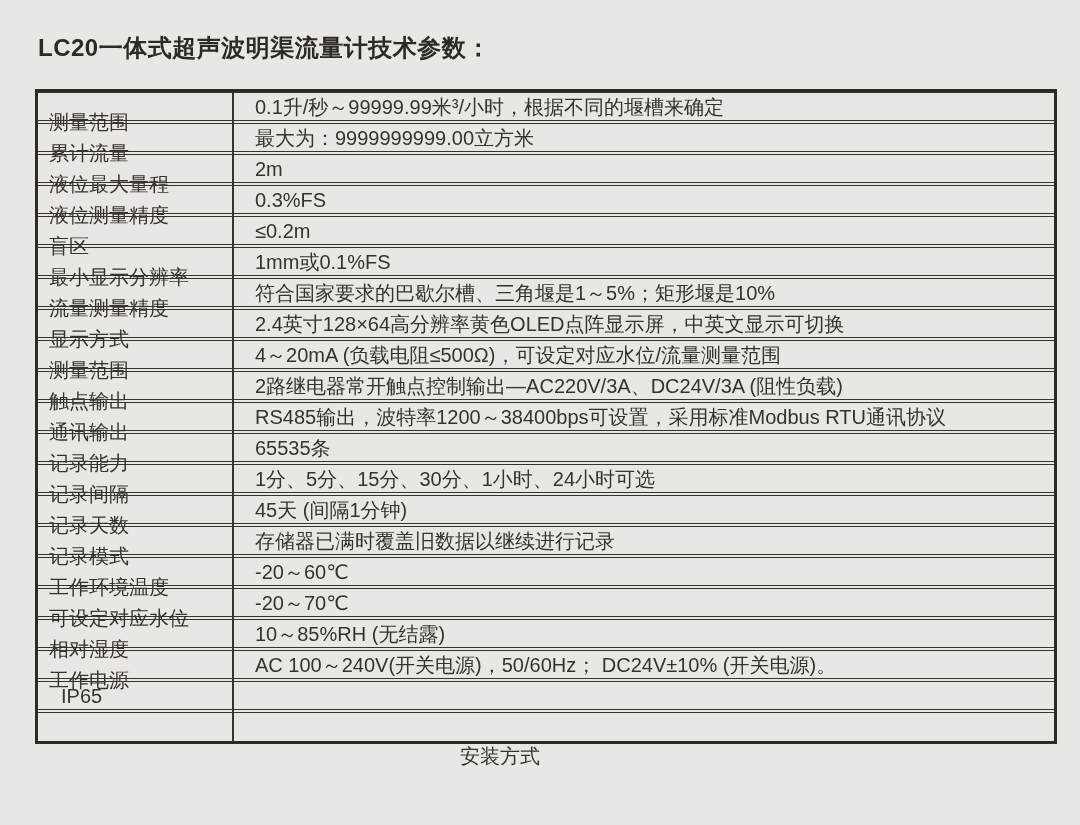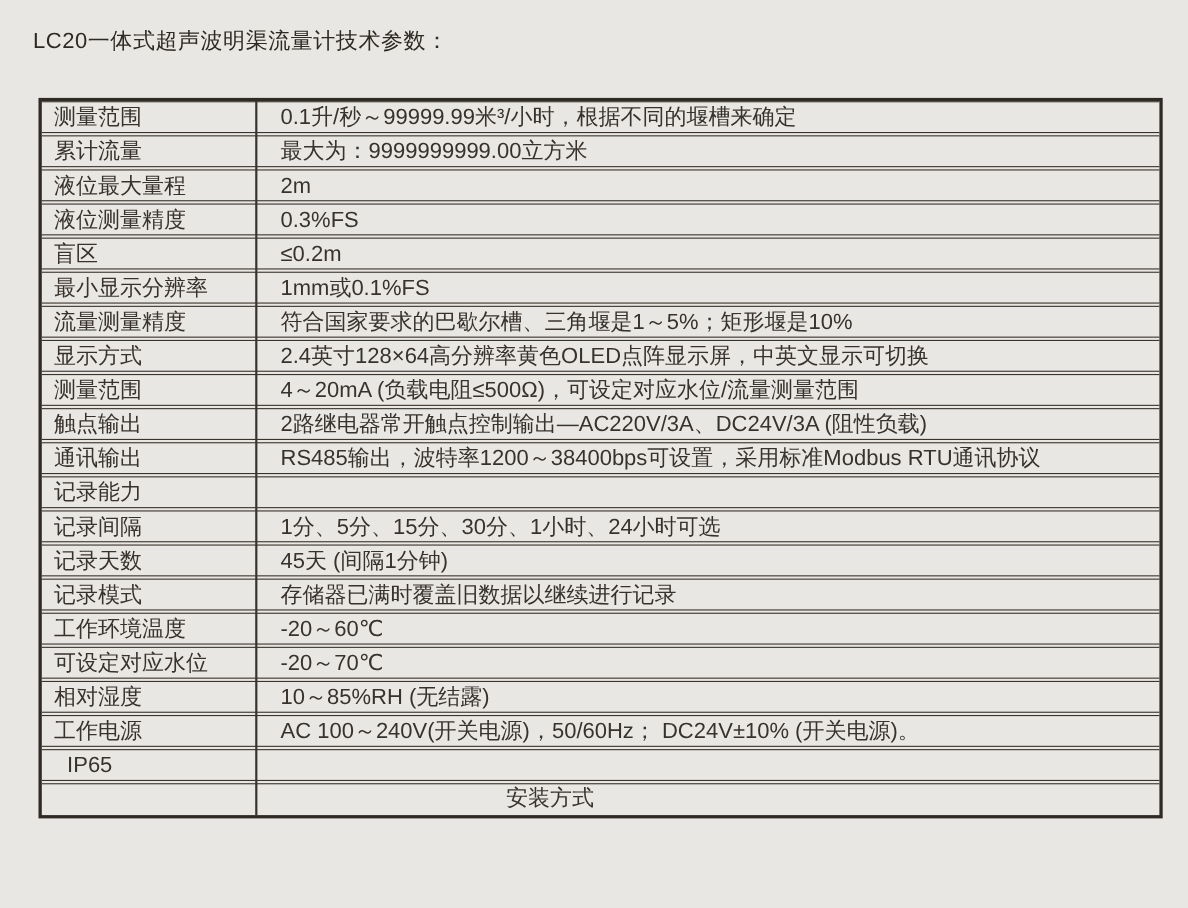--- a/index.html
+++ b/index.html
@@ -12,25 +12,25 @@
     background: #e9e7e4;
     font-family: "Liberation Sans", "DejaVu Sans", sans-serif;
     color: #38322c;
     position: relative;
     overflow: hidden;
   }
   .page-title {
     position: absolute;
     left: 30px;
     top: 24px;
-    font-size: 20px;
-    font-weight: 400;
+    font-size: 24px;
+    font-weight: 700;
     letter-spacing: 0.5px;
     color: #2e2923;
-    margin: 0;
+    margin: 8px;
   }
   .spec-table {
     position: absolute;
     left: 35px;
     top: 89px;
     width: 1022px;
     box-sizing: border-box;
     border: 3px solid #2f2a24;
     display: flex;
     flex-direction: column;
@@ -50,20 +50,21 @@
     font-size: 20px;
     line-height: 26px;
     white-space: nowrap;
     overflow: hidden;
   }
   .cell.label {
     width: 194px;
     box-sizing: border-box;
     padding: 0 6px 0 11px;
     flex: 0 0 auto;
+    margin-top: 30px;
   }
   .cell.value {
     flex: 1 1 auto;
     padding-left: 23px;
   }
   .vline {
     position: absolute;
     left: 194px;
     top: 0;
     bottom: 0;
@@ -119,20 +120,21 @@
     <div class="row">
       <div class="cell label">触点输出</div>
       <div class="cell value">2路继电器常开触点控制输出—AC220V/3A、DC24V/3A (阻性负载)</div>
     </div>
     <div class="row">
       <div class="cell label">通讯输出</div>
       <div class="cell value">RS485输出，波特率1200～38400bps可设置，采用标准Modbus RTU通讯协议</div>
     </div>
     <div class="row">
       <div class="cell label">记录能力</div>
+      <div class="cell value">65535条</div>
     </div>
     <div class="row">
       <div class="cell label">记录间隔</div>
       <div class="cell value">1分、5分、15分、30分、1小时、24小时可选</div>
     </div>
     <div class="row">
       <div class="cell label">记录天数</div>
       <div class="cell value">45天 (间隔1分钟)</div>
     </div>
     <div class="row">

